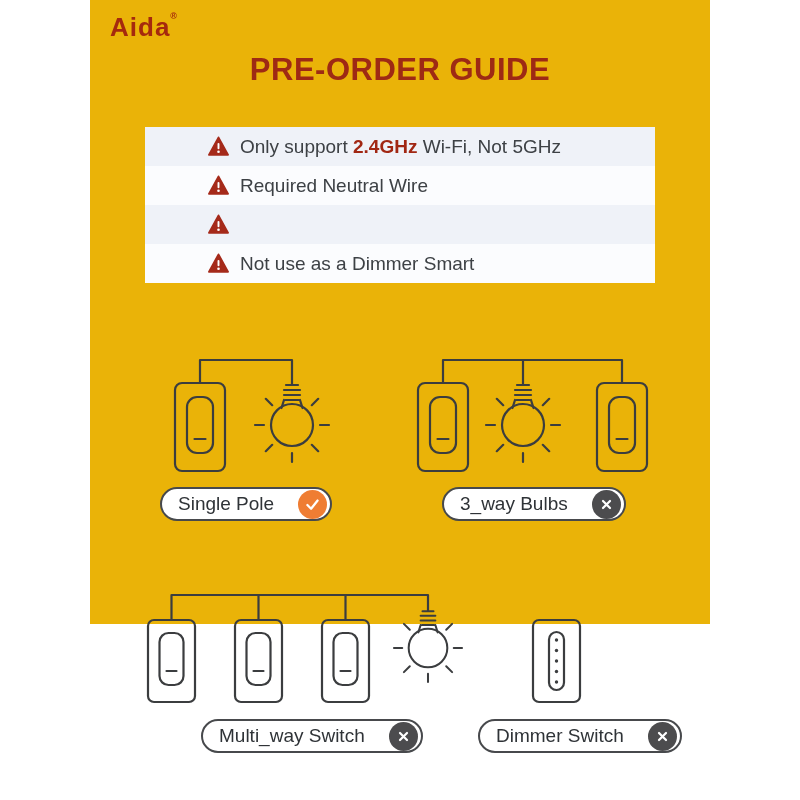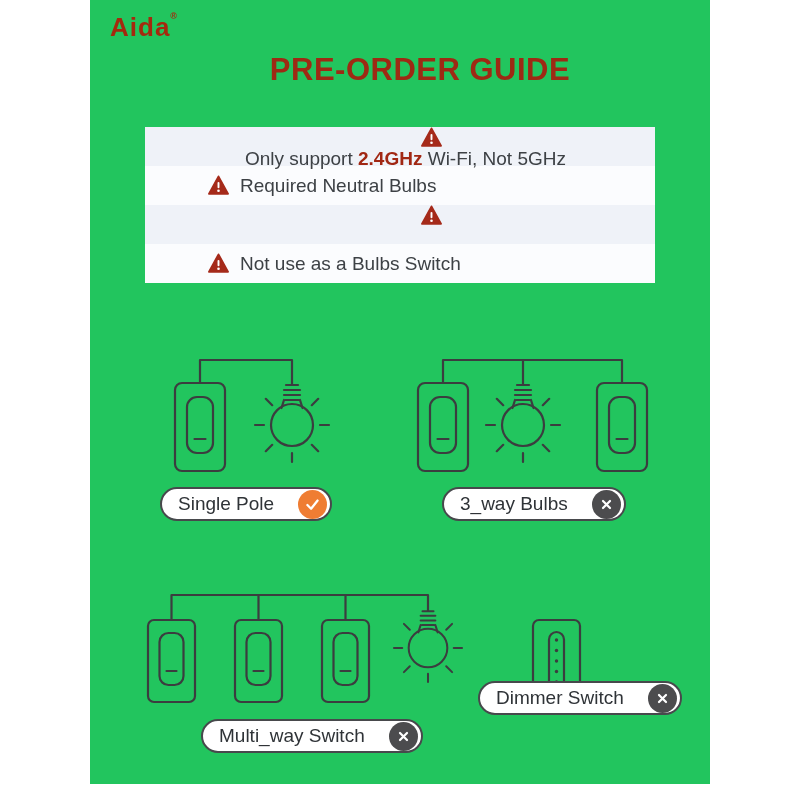--- a/index.html
+++ b/index.html
@@ -1,26 +1,26 @@
 <!DOCTYPE html>
 <html><head>
 <meta charset="utf-8">
 <style>
   html,body{margin:0;padding:0;}
   body{font-family:"Liberation Sans",sans-serif;background:#ffffff;}
   .page{position:relative;width:800px;height:800px;background:#ffffff;overflow:hidden;}
-  .canvas{position:absolute;left:90px;top:0;width:620px;height:784px;background:#22c55e;}
+  .canvas{position:absolute;left:90px;top:0;width:620px;height:624px;background:#eab308;}
   .logo{position:absolute;left:20px;top:12px;font-size:26px;font-weight:800;color:#a5290e;
         letter-spacing:1px;transform:scaleY(.96);}
   .logo sup{font-size:9px;vertical-align:top;line-height:1;}
   .title{position:absolute;left:0;top:52px;width:620px;text-align:center;
-         font-size:31px;font-weight:800;letter-spacing:.5px;color:#9e2a14;padding-left:20px;}
+         font-size:31px;font-weight:800;letter-spacing:.5px;color:#9e2a14;}
   .warnlist{position:absolute;left:55px;top:127px;width:510px;}
   .warnrow{display:flex;align-items:center;height:39px;}
-  .warnrow.odd{background:#eff2f8;flex-direction:column;}
+  .warnrow.odd{background:#eff2f8;}
   .warnrow.even{background:#fbfcfe;}
   .warnrow .tri{margin-left:63px;width:21px;height:21px;flex:0 0 auto;display:block;}
   .warnrow .txt{margin-left:11px;font-size:19px;color:#3d4145;white-space:pre;}
   .warnrow .txt b{font-weight:700;color:#a12713;}
   .diag{position:absolute;overflow:visible;}
   .diag path,.diag rect.o,.diag circle.o{fill:none;stroke:#3b3d3f;stroke-width:2.2;
         stroke-linecap:round;stroke-linejoin:round;}
   .diag circle.dot{fill:#3b3d3f;stroke:none;}
   .pill{position:absolute;display:inline-flex;align-items:center;height:34px;background:#ffffff;
         border:2px solid #47494c;border-radius:19px;padding:0 3px 0 16px;gap:24px;
@@ -51,36 +51,36 @@
             <circle cx="12" cy="18" r="1.5" fill="#fff"></circle>
           </svg>
         <span class="txt"><span>Only support </span><b>2.4GHz</b><span> Wi-Fi, Not 5GHz</span></span>
       </div>
       <div class="warnrow even">
         <svg class="tri" viewBox="0 0 24 24">
             <path d="M12 1.5 L23 21.5 H1 Z" fill="#a52a1a" stroke="#a52a1a" stroke-width="2" stroke-linejoin="round"></path>
             <rect x="10.9" y="8" width="2.2" height="7" rx="1.1" fill="#fff"></rect>
             <circle cx="12" cy="18" r="1.5" fill="#fff"></circle>
           </svg>
-        <span class="txt"><span>Required Neutral Bulbs</span><b></b><span></span></span>
+        <span class="txt"><span>Required Neutral Wire</span><b></b><span></span></span>
       </div>
       <div class="warnrow odd">
         <svg class="tri" viewBox="0 0 24 24">
             <path d="M12 1.5 L23 21.5 H1 Z" fill="#a52a1a" stroke="#a52a1a" stroke-width="2" stroke-linejoin="round"></path>
             <rect x="10.9" y="8" width="2.2" height="7" rx="1.1" fill="#fff"></rect>
             <circle cx="12" cy="18" r="1.5" fill="#fff"></circle>
           </svg>
       </div>
       <div class="warnrow even">
         <svg class="tri" viewBox="0 0 24 24">
             <path d="M12 1.5 L23 21.5 H1 Z" fill="#a52a1a" stroke="#a52a1a" stroke-width="2" stroke-linejoin="round"></path>
             <rect x="10.9" y="8" width="2.2" height="7" rx="1.1" fill="#fff"></rect>
             <circle cx="12" cy="18" r="1.5" fill="#fff"></circle>
           </svg>
-        <span class="txt"><span>Not use as a Bulbs Switch</span><b></b><span></span></span>
+        <span class="txt"><span>Not use as a Dimmer Smart</span><b></b><span></span></span>
       </div>
     </div>
 
     <svg class="diag" style="left:60px;top:348px;" width="200" height="132" viewBox="0 0 200 132">
       <path d="M50,35 V12 H142 V37"></path>
       <g>
         <rect class="o" x="25" y="35" width="50" height="88" rx="7"></rect>
         <rect class="o" x="37" y="49" width="26" height="56" rx="10"></rect>
         <path d="M44.5,91 H55.5"></path>
       </g>
@@ -166,21 +166,21 @@
 
     <div class="pill" style="left:111px;top:719px;">
       <span>Multi_way Switch</span>
       <span class="badge cross">
         <svg width="15" height="15" viewBox="0 0 30 30">
             <path d="M8,8 L22,22 M22,8 L8,22" fill="none" stroke="#fff" stroke-width="4.5" stroke-linecap="round"></path>
           </svg>
       </span>
     </div>
 
-    <div class="pill" style="left:388px;top:681px;">
+    <div class="pill" style="left:388px;top:719px;">
       <span>Dimmer Switch</span>
       <span class="badge cross">
         <svg width="15" height="15" viewBox="0 0 30 30">
             <path d="M8,8 L22,22 M22,8 L8,22" fill="none" stroke="#fff" stroke-width="4.5" stroke-linecap="round"></path>
           </svg>
       </span>
     </div>
 
   </div>
 </div>

